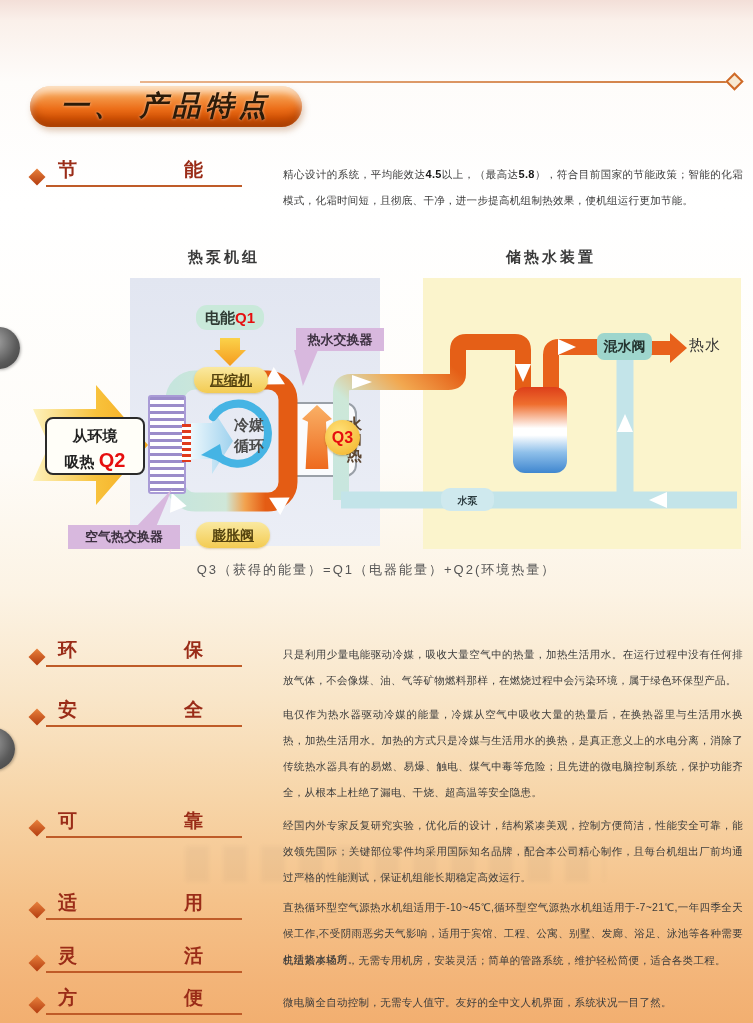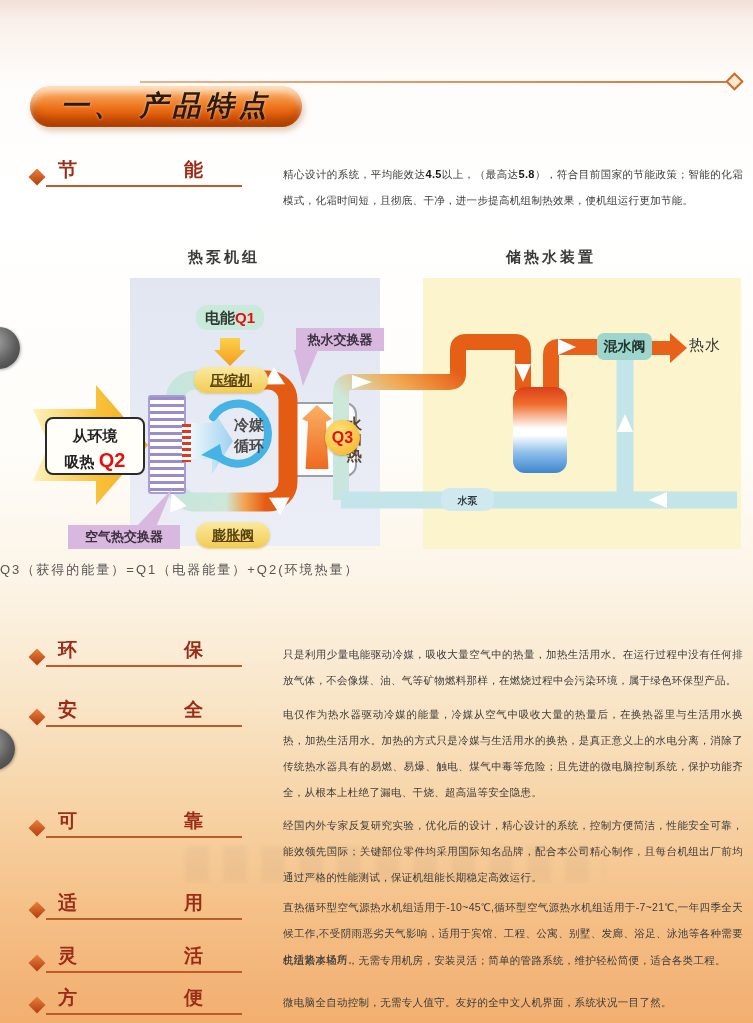--- a/index.html
+++ b/index.html
@@ -63,21 +63,21 @@
     background:linear-gradient(180deg,#f9b066,#ee6a1e);
     clip-path:polygon(50% 0,100% 22%,80% 26%,88% 100%,12% 100%,20% 26%,0 22%);}
   #flametext{left:280px;top:169px;width:14px;font-size:16px;font-weight:bold;color:#5c4632;line-height:15px;z-index:4;text-align:center;word-break:break-all;margin-left:36px;}
   #q3{left:295px;top:172px;width:35px;height:35px;border-radius:50%;z-index:5;
     background:radial-gradient(circle at 40% 35%,#ffe27a,#f2b126);text-align:center;line-height:35px;
     font-size:16px;font-weight:bold;color:#e60f0f;box-shadow:0 1px 2px rgba(120,80,0,.4);}
   #lbl-hunshuifa{left:567px;top:85px;width:55px;height:27px;line-height:27px;border-radius:7px;background:#9ed6cd;text-align:center;font-size:14px;font-weight:bold;color:#23332f;z-index:4;}
   #txt-reshui{left:659px;top:88px;font-size:15px;font-weight:normal;color:#333;letter-spacing:1px;z-index:3;}
   #lbl-shuibeng{left:411px;top:240px;width:53px;height:23px;line-height:25px;border-radius:9px;background:#cfe9ee;text-align:center;font-size:10px;font-weight:bold;color:#2c3c40;z-index:4;}
   
-  #formula{left:0;top:561px;width:753px;font-size:13px;letter-spacing:2px;color:#565656;}
+  #formula{left:0;top:561px;width:753px;text-align:center;font-size:13px;letter-spacing:2px;color:#565656;}
 </style>
 </head>
 <body>
 
 <div id="page">
 
   <div class="abs" id="topline"></div>
   <div class="abs" id="topdiamond"></div>
   <div class="abs" id="ghost1"></div>
   <div class="abs ghost" id="ghost2"></div>
@@ -216,21 +216,21 @@
     </div>
     <div class="sectext">电仅作为热水器驱动冷媒的能量，冷媒从空气中吸收大量的热量后，在换热器里与生活用水换热，加热生活用水。加热的方式只是冷媒与生活用水的换热，是真正意义上的水电分离，消除了传统热水器具有的易燃、易爆、触电、煤气中毒等危险；且先进的微电脑控制系统，保护功能齐全，从根本上杜绝了漏电、干烧、超高温等安全隐患。</div>
   </div>
 
   <div class="abs sec" style="top:811px">
     <div class="seclabel">
       <span class="diamond"></span>
       <span class="lc">可</span>
       <span class="lc c2">靠</span>
     </div>
-    <div class="sectext">经国内外专家反复研究实验，优化后的设计，精心设计的系统，控制方便简洁，性能安全可靠，能效领先国际；关键部位零件均采用国际知名品牌，配合本公司精心制作，且每台机组出厂前均通过严格的性能测试，保证机组能长期稳定高效运行。</div>
+    <div class="sectext">经国内外专家反复研究实验，优化后的设计，结构紧凑美观，控制方便简洁，性能安全可靠，能效领先国际；关键部位零件均采用国际知名品牌，配合本公司精心制作，且每台机组出厂前均通过严格的性能测试，保证机组能长期稳定高效运行。</div>
   </div>
 
   <div class="abs sec" style="top:893px">
     <div class="seclabel">
       <span class="diamond"></span>
       <span class="lc">适</span>
       <span class="lc c2">用</span>
     </div>
     <div class="sectext">直热循环型空气源热水机组适用于-10~45℃,循环型空气源热水机组适用于-7~21℃,一年四季全天候工作,不受阴雨恶劣天气影响，适用于宾馆、工程、公寓、别墅、发廊、浴足、泳池等各种需要生活热水场所。</div>
   </div>

